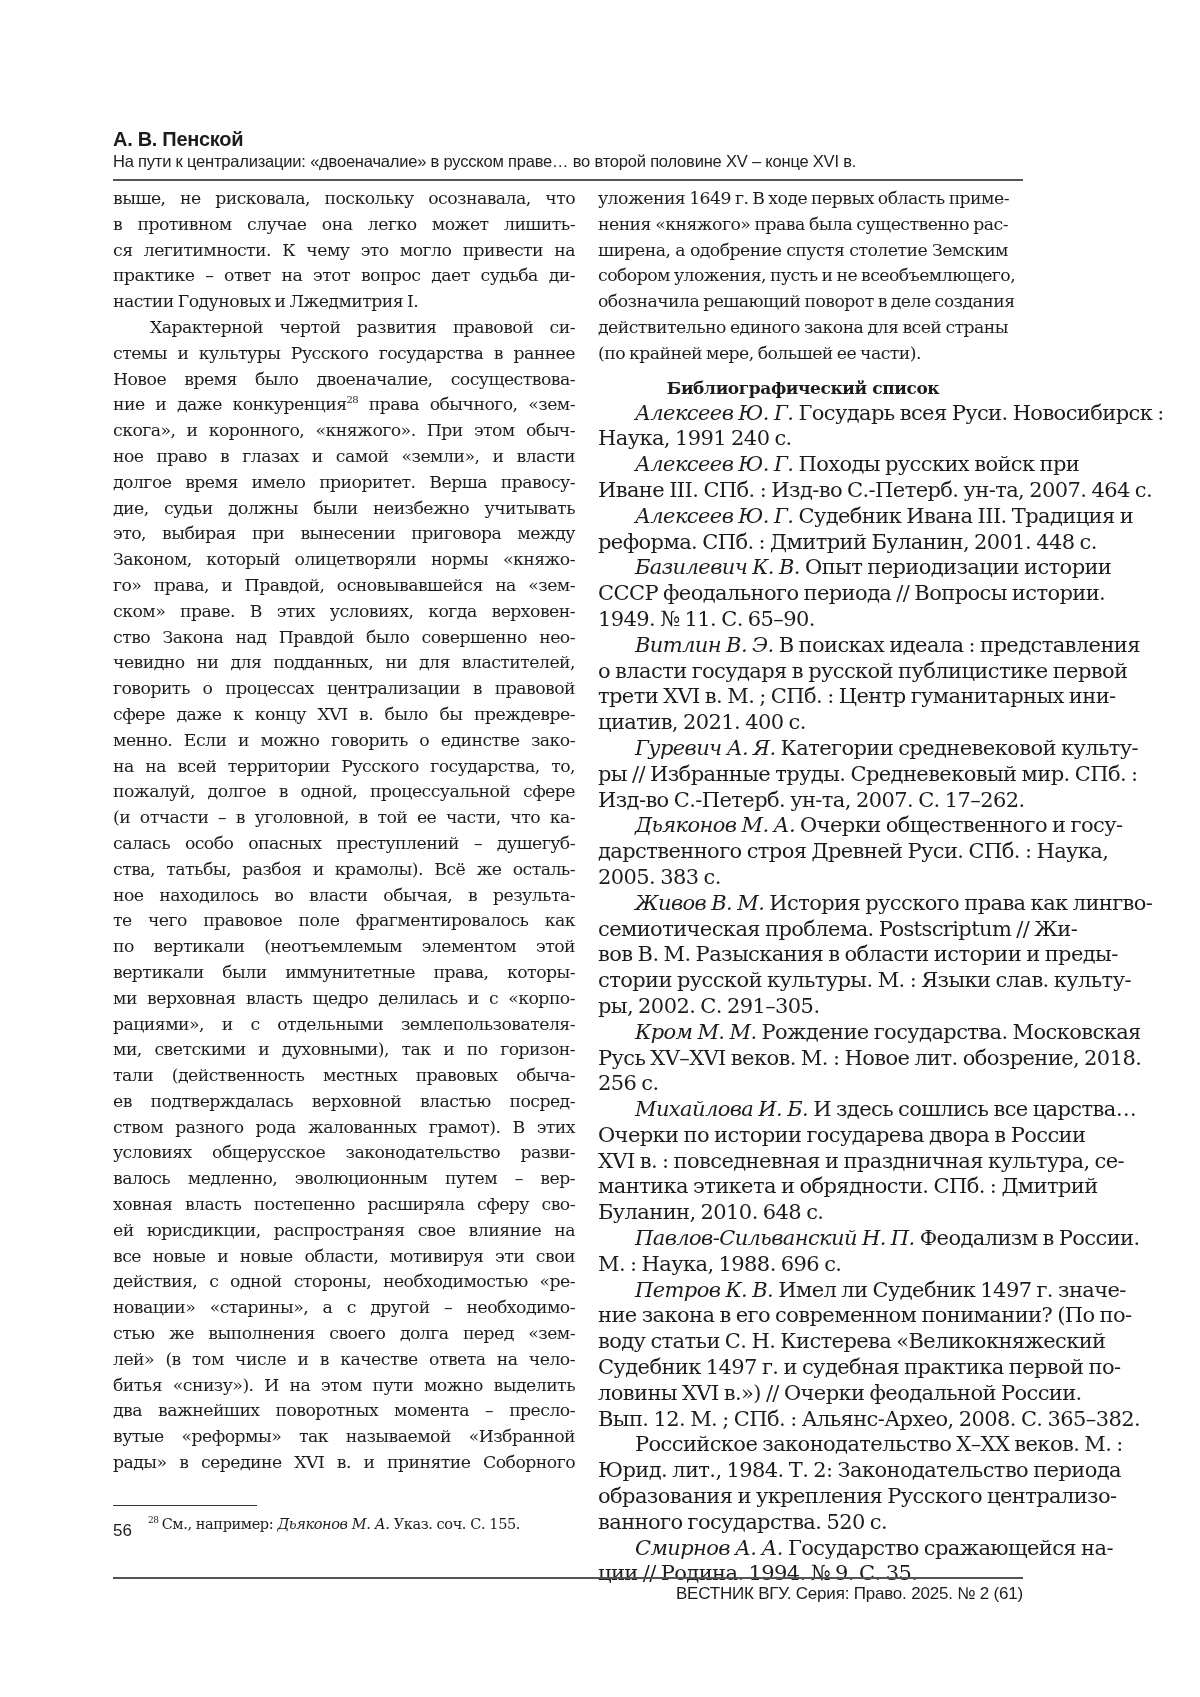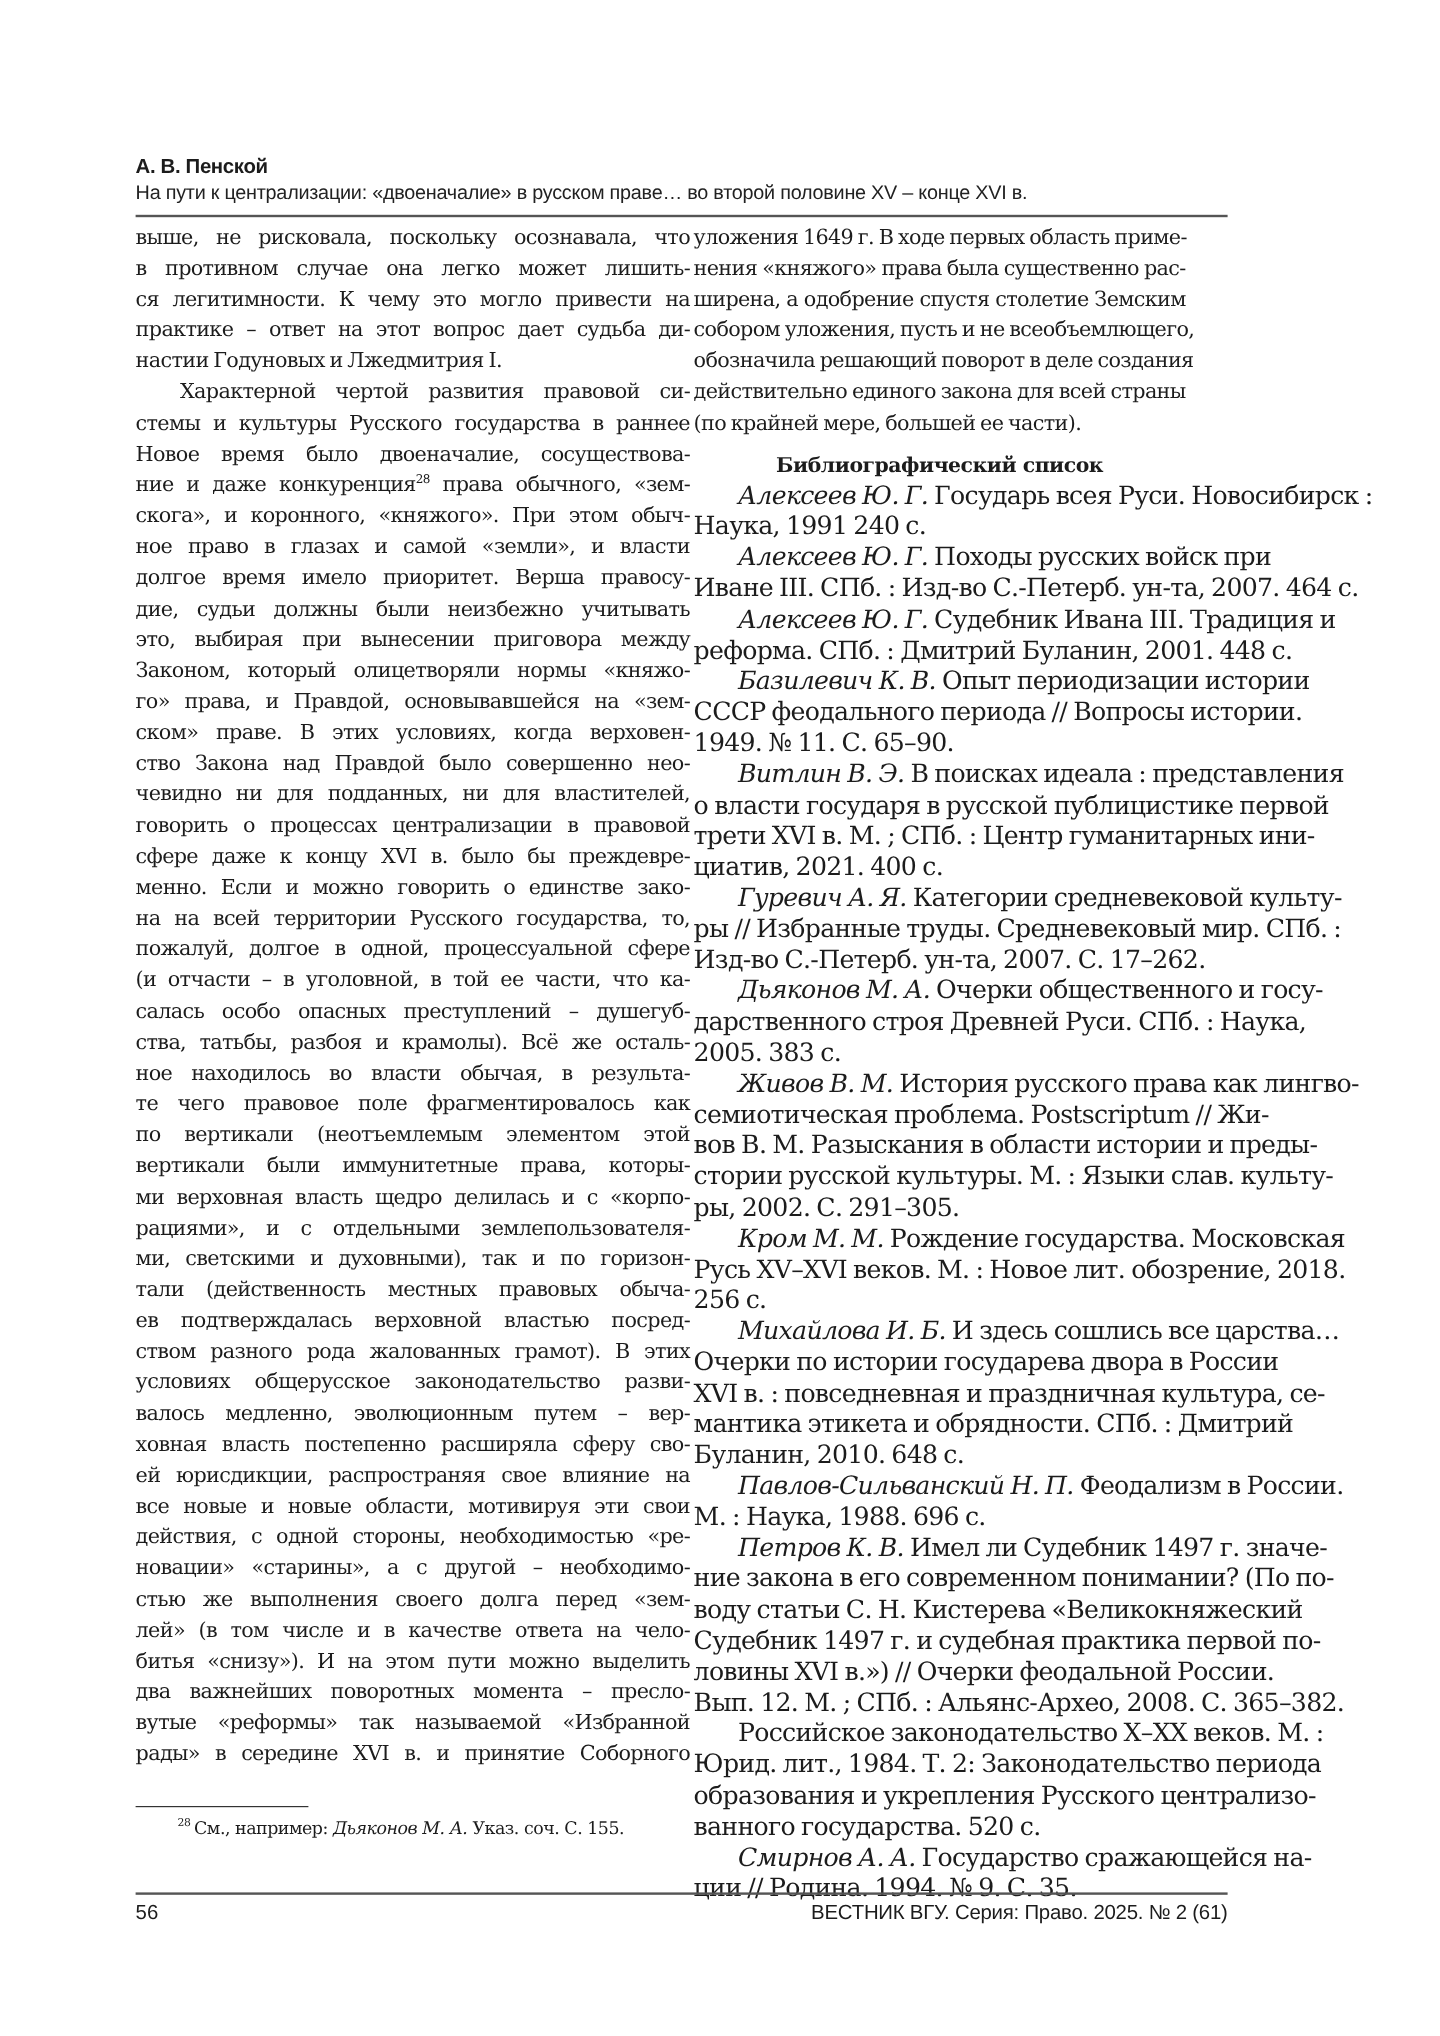--- a/index.html
+++ b/index.html
@@ -1,43 +1,43 @@
 <!DOCTYPE html>
 <html><head>
 <meta charset="utf-8">
 <style>
   html, body { margin: 0; padding: 0; background: #ffffff; }
   body { width: 1200px; height: 1697px; position: relative; overflow: hidden; color: #1c1c1c; }
   .page { position: absolute; left: 0; top: 0; width: 1200px; height: 1697px; }
 
   .running-head { position: absolute; left: 113px; top: 128px; width: 910px; font-family: "Liberation Sans", sans-serif; }
-  .running-author { font-size: 17px; font-weight: bold; line-height: 22px; letter-spacing: -0.3px; }
+  .running-author { font-size: 20px; font-weight: bold; line-height: 22px; letter-spacing: -0.3px; }
   .running-title { font-size: 16.5px; line-height: 22px; letter-spacing: -0.2px; color: #222; white-space: nowrap; }
   .head-rule { position: absolute; left: 113px; top: 179px; width: 910px; height: 0; border-top: 2px solid #555; }
 
   .col { position: absolute; top: 186px; font-family: "DejaVu Serif", serif; font-size: 17.3px; line-height: 25.8px; color: #1c1c1c; }
   .col-left { left: 113px; width: 462px; }
-  .col-right { left: 578px; width: 410px; }
+  .col-right { left: 598px; width: 410px; }
 
   .line { display: block; white-space: nowrap; text-align: justify; text-align-last: justify; overflow: visible; letter-spacing: -0.55px; word-spacing: -1px; }
   .line.last { text-align-last: left; }
   .line.indent { padding-left: 37px; }
   sup.fn { font-size: 10px; line-height: 0; vertical-align: super; }
 
   .biblio-heading { font-family: "DejaVu Serif", serif; font-weight: bold; font-size: 17px; text-align: center; margin-top: 8px; line-height: 26px; letter-spacing: -0.4px; }
   .bib { font-size: 21px; line-height: 25.8px; }
   .bib .line { letter-spacing: -0.6px; }
   .bib i { font-style: italic; }
 
   .fn-rule { position: absolute; left: 113px; top: 1505px; width: 144px; border-top: 1.5px solid #333; }
   .footnote { position: absolute; left: 148px; top: 1513px; font-family: "DejaVu Serif", serif; font-size: 14.5px; line-height: 22px; letter-spacing: -0.4px; white-space: nowrap; }
   .footnote sup { font-size: 9px; vertical-align: super; line-height: 0; margin-right: 3px; }
 
   .foot-rule { position: absolute; left: 113px; top: 1577px; width: 910px; border-top: 2px solid #555; }
-  .folio { position: absolute; left: 113px; top: 1583px; font-family: "Liberation Sans", sans-serif; font-size: 17px; line-height: 22px; }
+  .folio { position: absolute; left: 113px; top: 1520px; font-family: "Liberation Sans", sans-serif; font-size: 17px; line-height: 22px; }
   .journal { position: absolute; right: 177px; top: 1583px; font-family: "Liberation Sans", sans-serif; font-size: 17px; line-height: 22px; white-space: nowrap; letter-spacing: -0.2px; }
 </style>
 </head>
 <body>
 
 <div class="page">
 
   <div class="running-head">
     <div class="running-author">А. В. Пенской</div>
     <div class="running-title">На пути к централизации: «двоеначалие» в русском праве… во второй половине XV – конце XVI в.</div>

